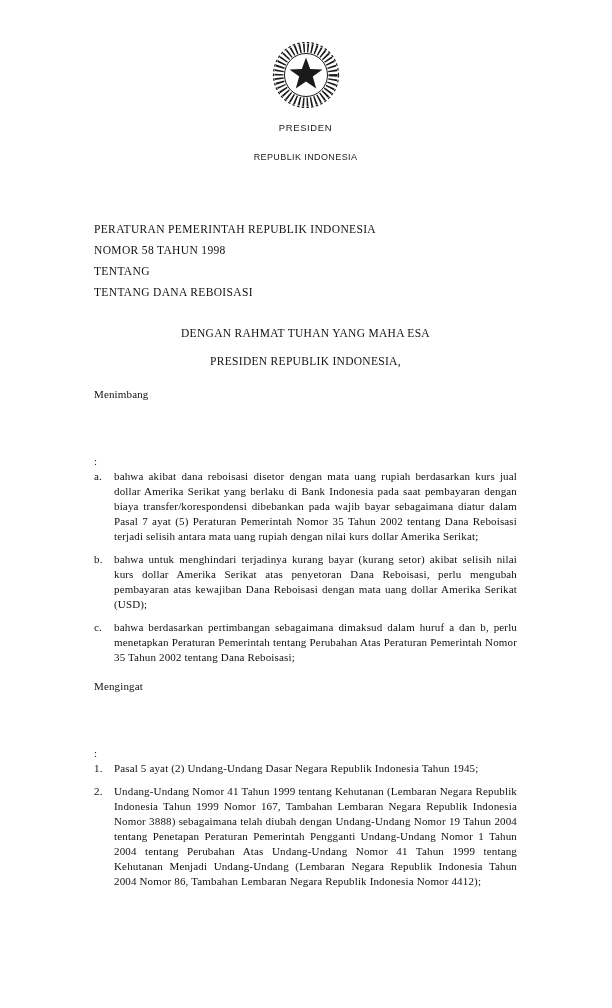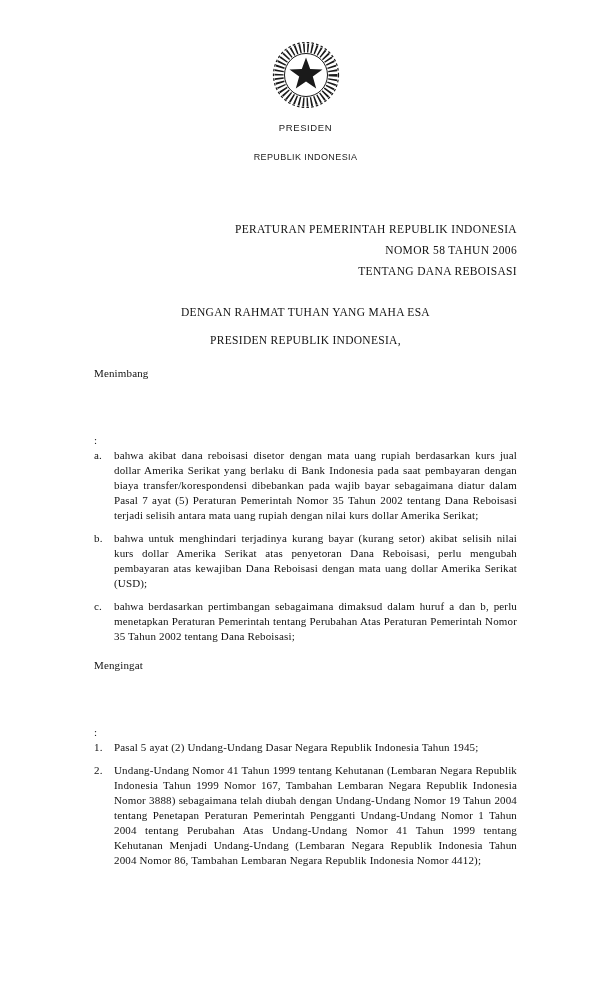--- a/index.html
+++ b/index.html
@@ -38,21 +38,21 @@
     letter-spacing: 0.6px;
   }
   .org .org-line2 {
     font-size: 9px;
     letter-spacing: 0.4px;
     margin-top: 17px;
   }
   
   .title-block {
     margin-top: 56px;
-    text-align: right;
+    text-align: left;
     font-size: 11.5px;
     letter-spacing: 0.35px;
     line-height: 21px;
     color: #111;
   }
   .invocation {
     margin-top: 24px;
     text-align: center;
     font-size: 11.5px;
     letter-spacing: 0.3px;
@@ -127,21 +127,22 @@
       <polygon fill="#1a1a1a" points="37,19.5 41.2,31 53.5,31.4 43.8,38.6 47.2,50.5 37,43.5 26.8,50.5 30.2,38.6 20.5,31.4 32.8,31"></polygon>
     </svg>
     <div class="org">
       <div class="org-line1">PRESIDEN</div>
       <div class="org-line2">REPUBLIK INDONESIA</div>
     </div>
   </div>
 
   <div class="title-block">
     <div>PERATURAN PEMERINTAH REPUBLIK INDONESIA</div>
-    <div>NOMOR 58 TAHUN 2006</div>
+    <div>NOMOR 58 TAHUN 1998</div>
+    <div>TENTANG</div>
     <div>TENTANG DANA REBOISASI</div>
   </div>
 
   <div class="invocation">DENGAN RAHMAT TUHAN YANG MAHA ESA</div>
   <div class="enacting">PRESIDEN REPUBLIK INDONESIA,</div>
 
   <div class="section" style="margin-top:20px;">
     <div class="label-col">Menimbang</div>
     <div class="colon-col">:</div>
     <div class="items-col">

